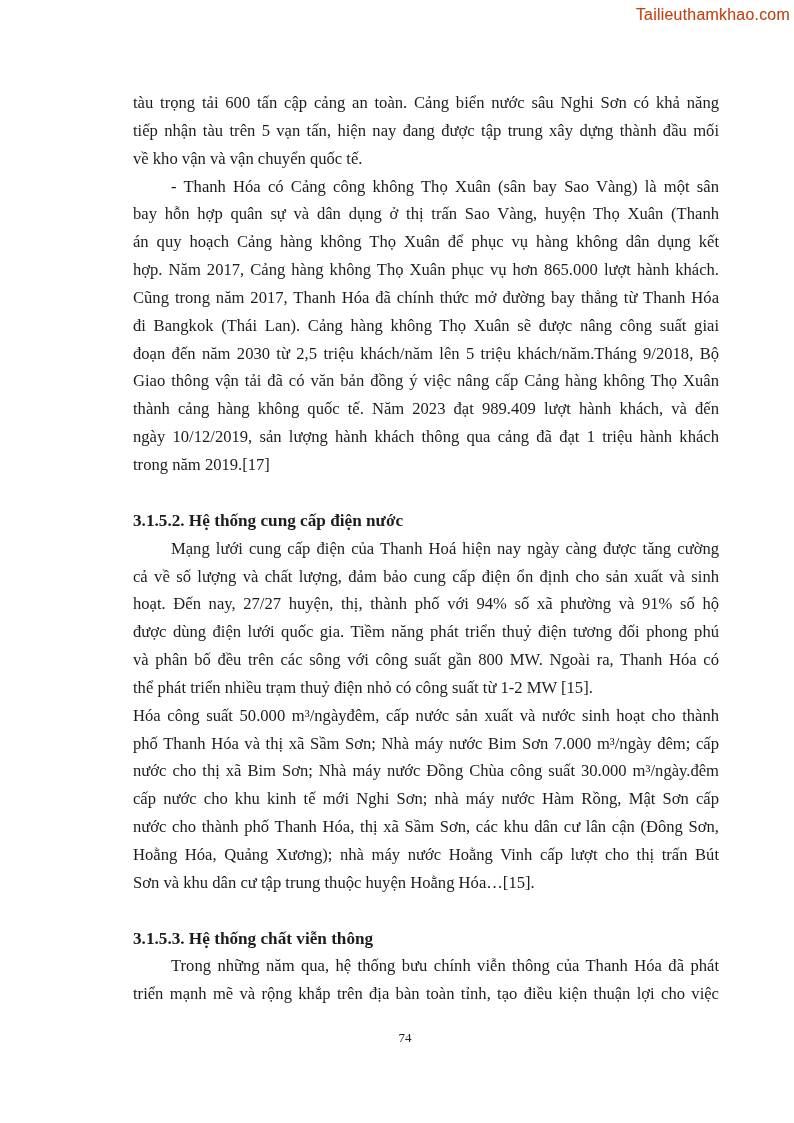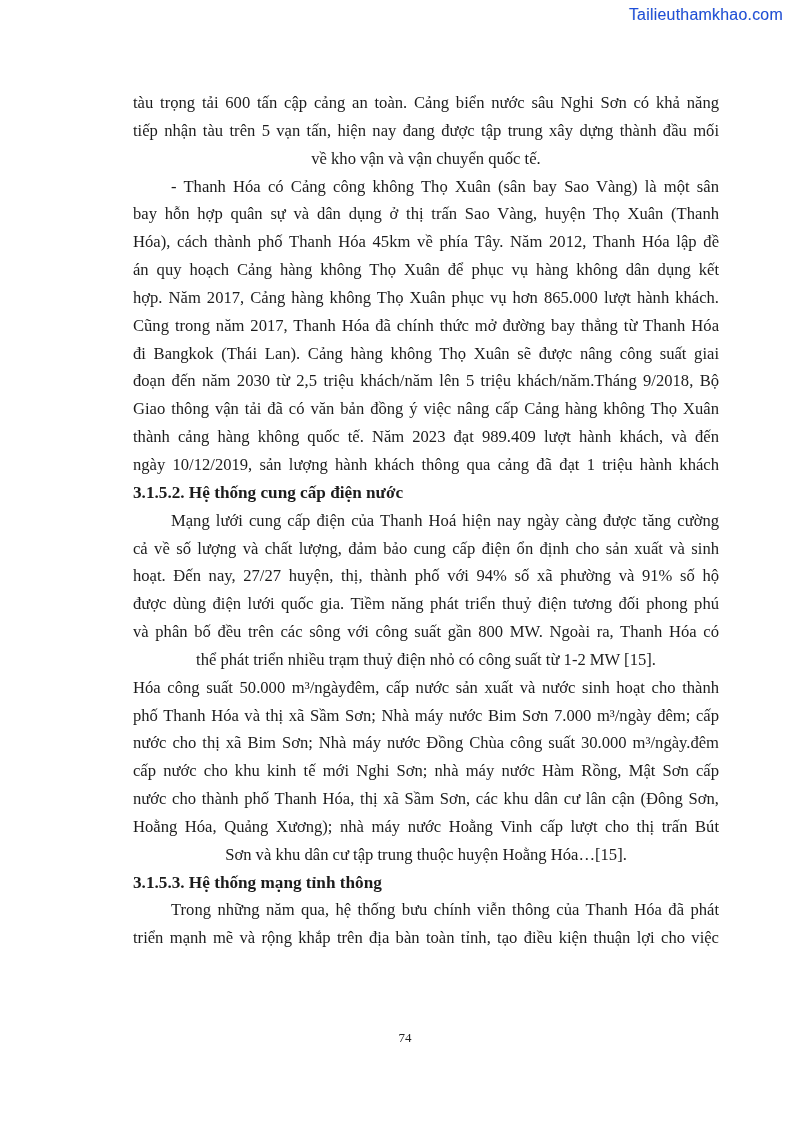--- a/index.html
+++ b/index.html
@@ -12,24 +12,24 @@
     width: 794px;
     height: 1123px;
     background: #ffffff;
     overflow: hidden;
     font-family: "Liberation Serif", "DejaVu Serif", serif;
     color: #1c1c1c;
   }
   .watermark {
     position: absolute;
     top: 6px;
-    right: 11px;
+    right: 4px;
     font-family: "Liberation Sans", "DejaVu Sans", sans-serif;
     font-size: 16px;
-    color: #1d4ed8;
+    color: #c2410c;
     text-shadow: 1px 1px 0 #ffffff, -0.5px -0.5px 0 #d8d8d8;
     letter-spacing: 0.2px;
   }
   .content {
     position: absolute;
     left: 133px;
     top: 89px;
     width: 586px;
     font-size: 16.6px;
   }
@@ -37,31 +37,32 @@
     height: 27.85px;
     line-height: 27.85px;
     text-align: justify;
     text-align-last: justify;
     overflow: hidden;
     white-space: nowrap; 
   }
   
   .line { white-space: normal; }
   .line.end {
-    text-align: center;
+    text-align: left;
     text-align-last: auto;
   }
   .line.indent {
     text-indent: 38px;
   }
   .line.heading {
     font-weight: 700;
     text-align: left;
     text-align-last: auto;
     font-size: 17.2px;
+    margin-top: 28px;
   }
   .page-number {
     position: absolute;
     top: 1030px;
     left: 0;
     width: 100%;
     text-align: center;
     font-size: 13px;
     color: #222222;
     padding-left: 8px;
@@ -73,43 +74,43 @@
 <div class="page">
 
   <div class="watermark">Tailieuthamkhao.com</div>
 
   <div class="content">
     <div class="line">tàu trọng tải 600 tấn cập cảng an toàn. Cảng biển nước sâu Nghi Sơn có khả năng</div>
     <div class="line">tiếp nhận tàu trên 5 vạn tấn, hiện nay đang được tập trung xây dựng thành đầu mối</div>
     <div class="line end">về kho vận và vận chuyển quốc tế.</div>
     <div class="line indent">- Thanh Hóa có Cảng công không Thọ Xuân (sân bay Sao Vàng) là một sân</div>
     <div class="line">bay hỗn hợp quân sự và dân dụng ở thị trấn Sao Vàng, huyện Thọ Xuân (Thanh</div>
-    <div class="line">Hóa), cách thành phố Thanh Hóa 45km về phía Tây. Năm 2012, Thanh Hóa lập đề</div>
     <div class="line">án quy hoạch Cảng hàng không Thọ Xuân để phục vụ hàng không dân dụng kết</div>
     <div class="line">hợp. Năm 2017, Cảng hàng không Thọ Xuân phục vụ hơn 865.000 lượt hành khách.</div>
     <div class="line">Cũng trong năm 2017, Thanh Hóa đã chính thức mở đường bay thẳng từ Thanh Hóa</div>
     <div class="line">đi Bangkok (Thái Lan). Cảng hàng không Thọ Xuân sẽ được nâng công suất giai</div>
     <div class="line">đoạn đến năm 2030 từ 2,5 triệu khách/năm lên 5 triệu khách/năm.Tháng 9/2018, Bộ</div>
     <div class="line">Giao thông vận tải đã có văn bản đồng ý việc nâng cấp Cảng hàng không Thọ Xuân</div>
     <div class="line">thành cảng hàng không quốc tế. Năm 2023 đạt 989.409 lượt hành khách, và đến</div>
     <div class="line">ngày 10/12/2019, sản lượng hành khách thông qua cảng đã đạt 1 triệu hành khách</div>
+    <div class="line end">trong năm 2019.[17]</div>
     <div class="line heading">3.1.5.2. Hệ thống cung cấp điện nước</div>
     <div class="line indent">Mạng lưới cung cấp điện của Thanh Hoá hiện nay ngày càng được tăng cường</div>
     <div class="line">cả về số lượng và chất lượng, đảm bảo cung cấp điện ổn định cho sản xuất và sinh</div>
     <div class="line">hoạt. Đến nay, 27/27 huyện, thị, thành phố với 94% số xã phường và 91% số hộ</div>
     <div class="line">được dùng điện lưới quốc gia. Tiềm năng phát triển thuỷ điện tương đối phong phú</div>
     <div class="line">và phân bố đều trên các sông với công suất gần 800 MW. Ngoài ra, Thanh Hóa có</div>
     <div class="line end">thể phát triển nhiều trạm thuỷ điện nhỏ có công suất từ 1-2 MW [15].</div>
     <div class="line">Hóa công suất 50.000 m³/ngàyđêm, cấp nước sản xuất và nước sinh hoạt cho thành</div>
     <div class="line">phố Thanh Hóa và thị xã Sầm Sơn; Nhà máy nước Bim Sơn 7.000 m³/ngày đêm; cấp</div>
     <div class="line">nước cho thị xã Bim Sơn; Nhà máy nước Đồng Chùa công suất 30.000 m³/ngày.đêm</div>
     <div class="line">cấp nước cho khu kinh tế mới Nghi Sơn; nhà máy nước Hàm Rồng, Mật Sơn cấp</div>
     <div class="line">nước cho thành phố Thanh Hóa, thị xã Sầm Sơn, các khu dân cư lân cận (Đông Sơn,</div>
     <div class="line">Hoằng Hóa, Quảng Xương); nhà máy nước Hoằng Vinh cấp lượt cho thị trấn Bút</div>
     <div class="line end">Sơn và khu dân cư tập trung thuộc huyện Hoằng Hóa…[15].</div>
-    <div class="line heading">3.1.5.3. Hệ thống mạng tỉnh thông</div>
+    <div class="line heading">3.1.5.3. Hệ thống chất viễn thông</div>
     <div class="line indent">Trong những năm qua, hệ thống bưu chính viễn thông của Thanh Hóa đã phát</div>
     <div class="line">triển mạnh mẽ và rộng khắp trên địa bàn toàn tỉnh, tạo điều kiện thuận lợi cho việc</div>
   </div>
 
   <div class="page-number">74</div>
 
 </div>
 
 </body></html>

